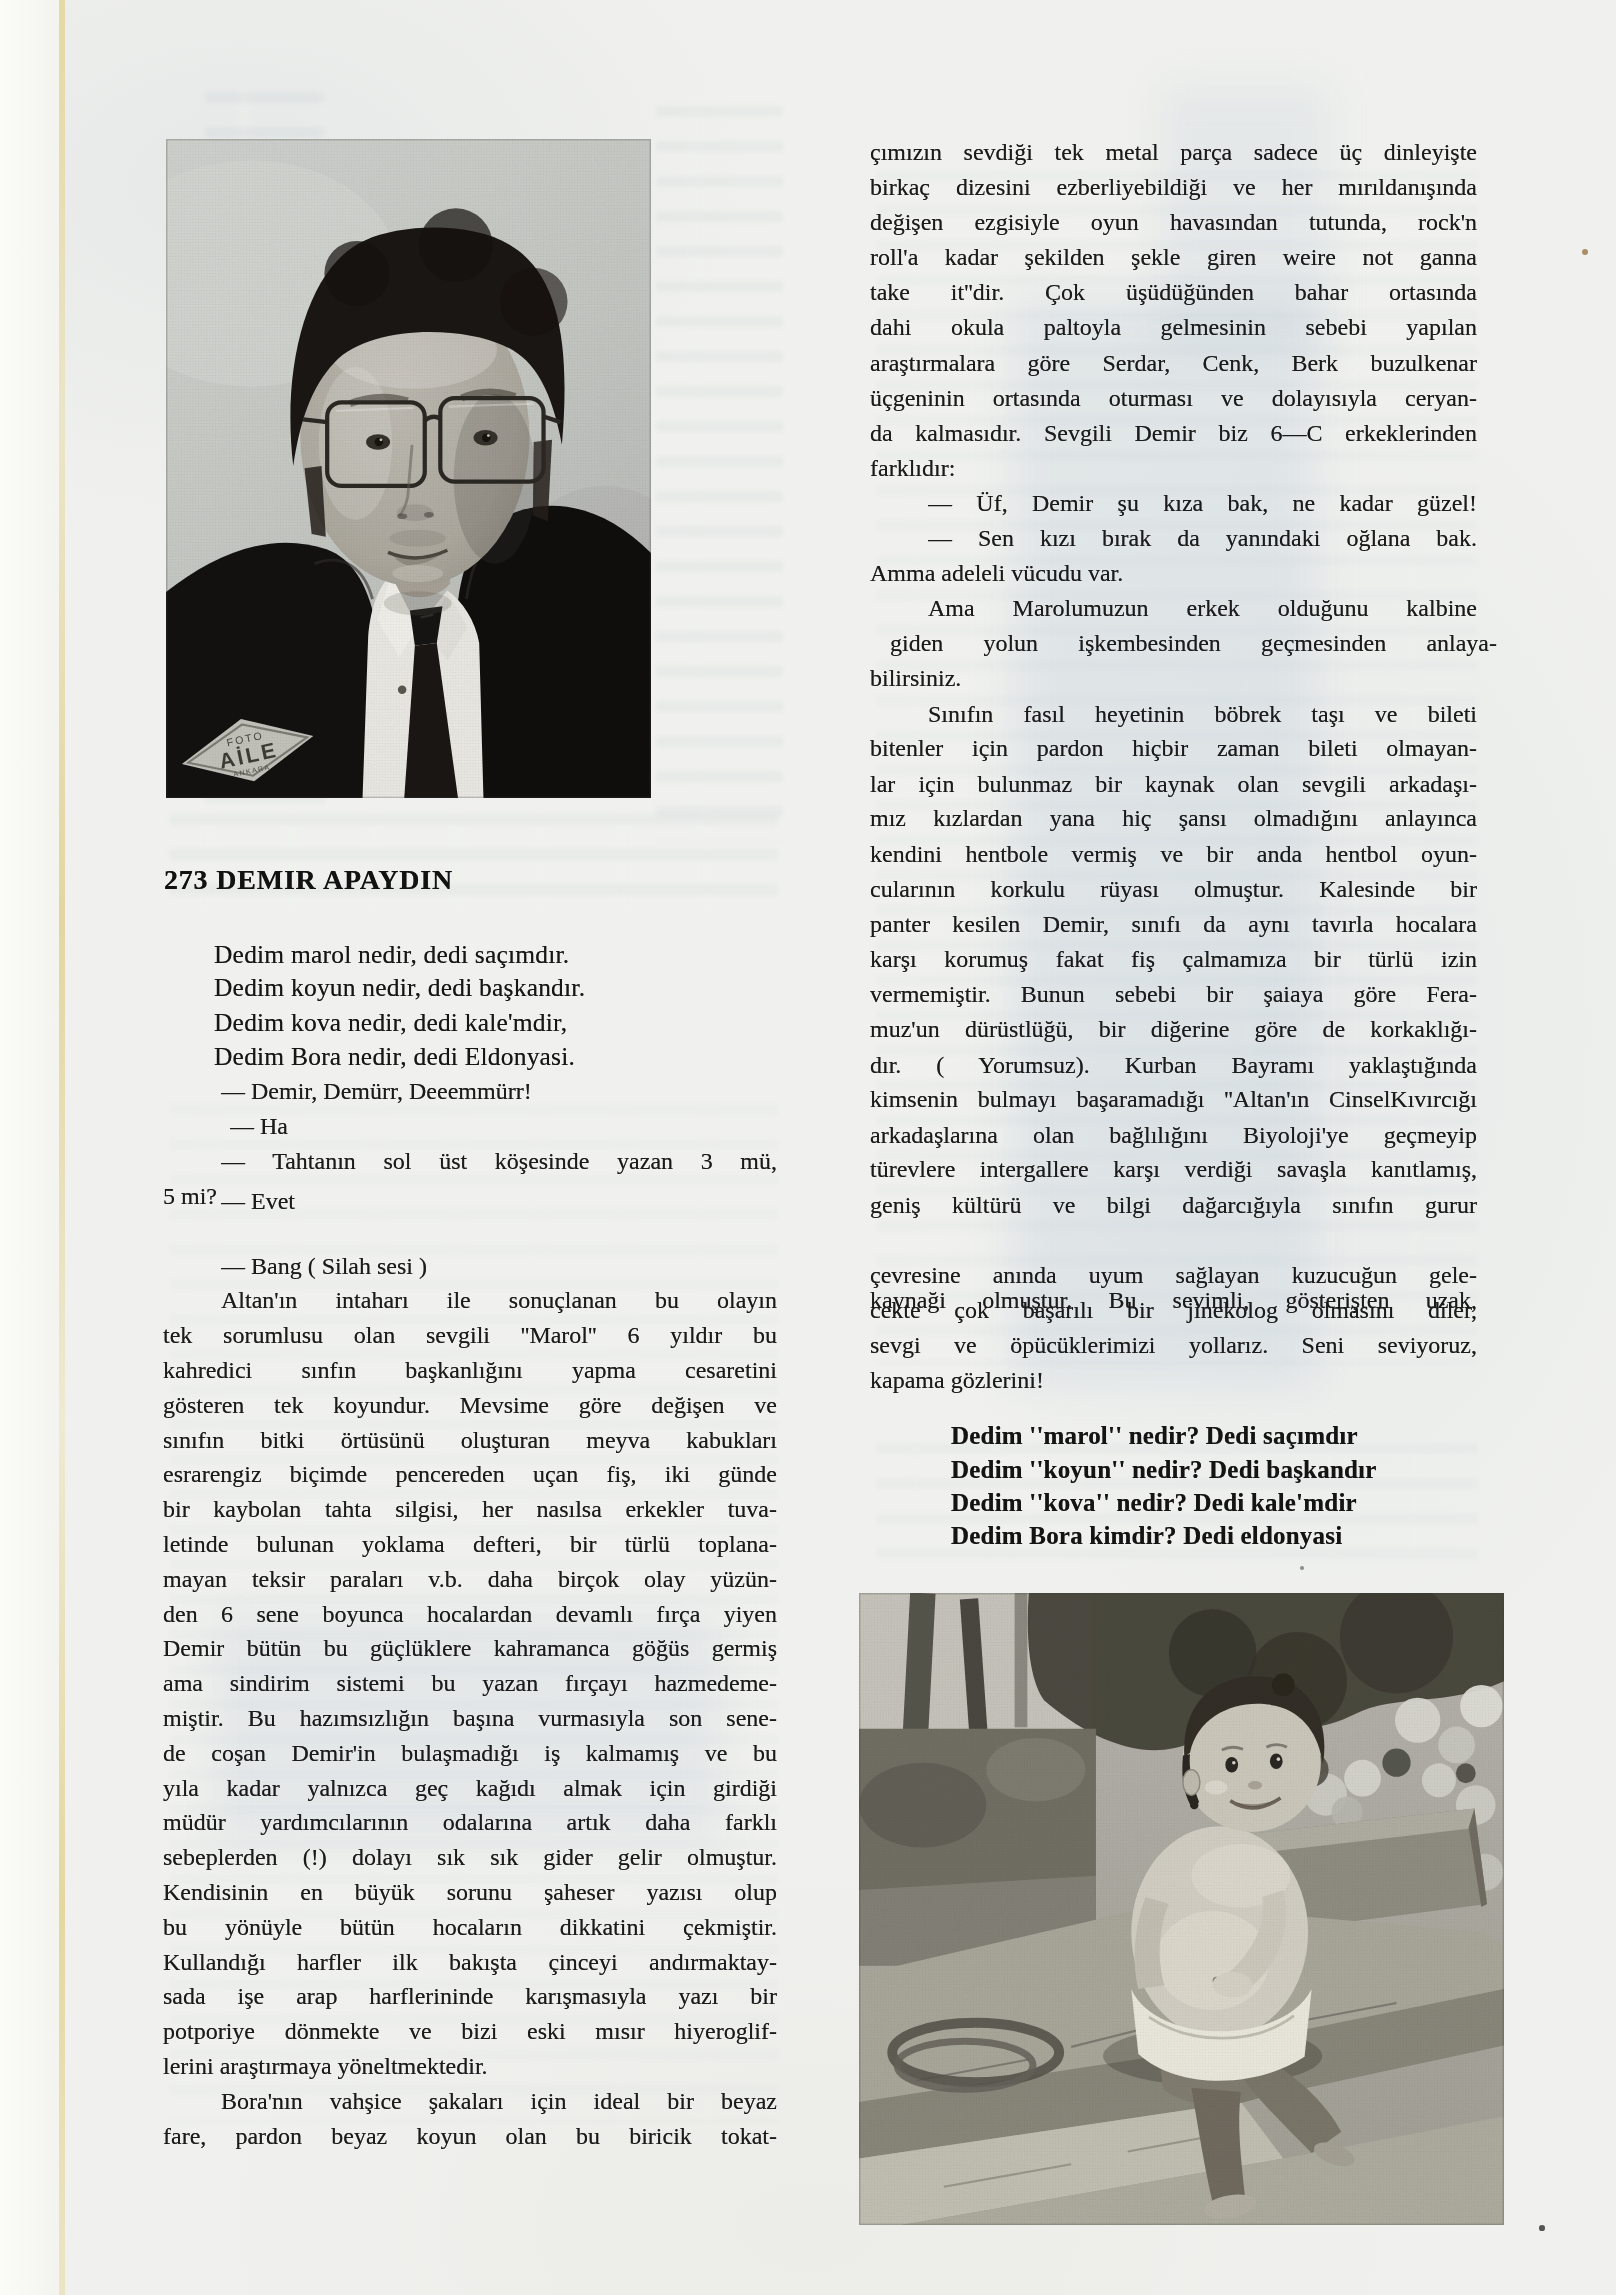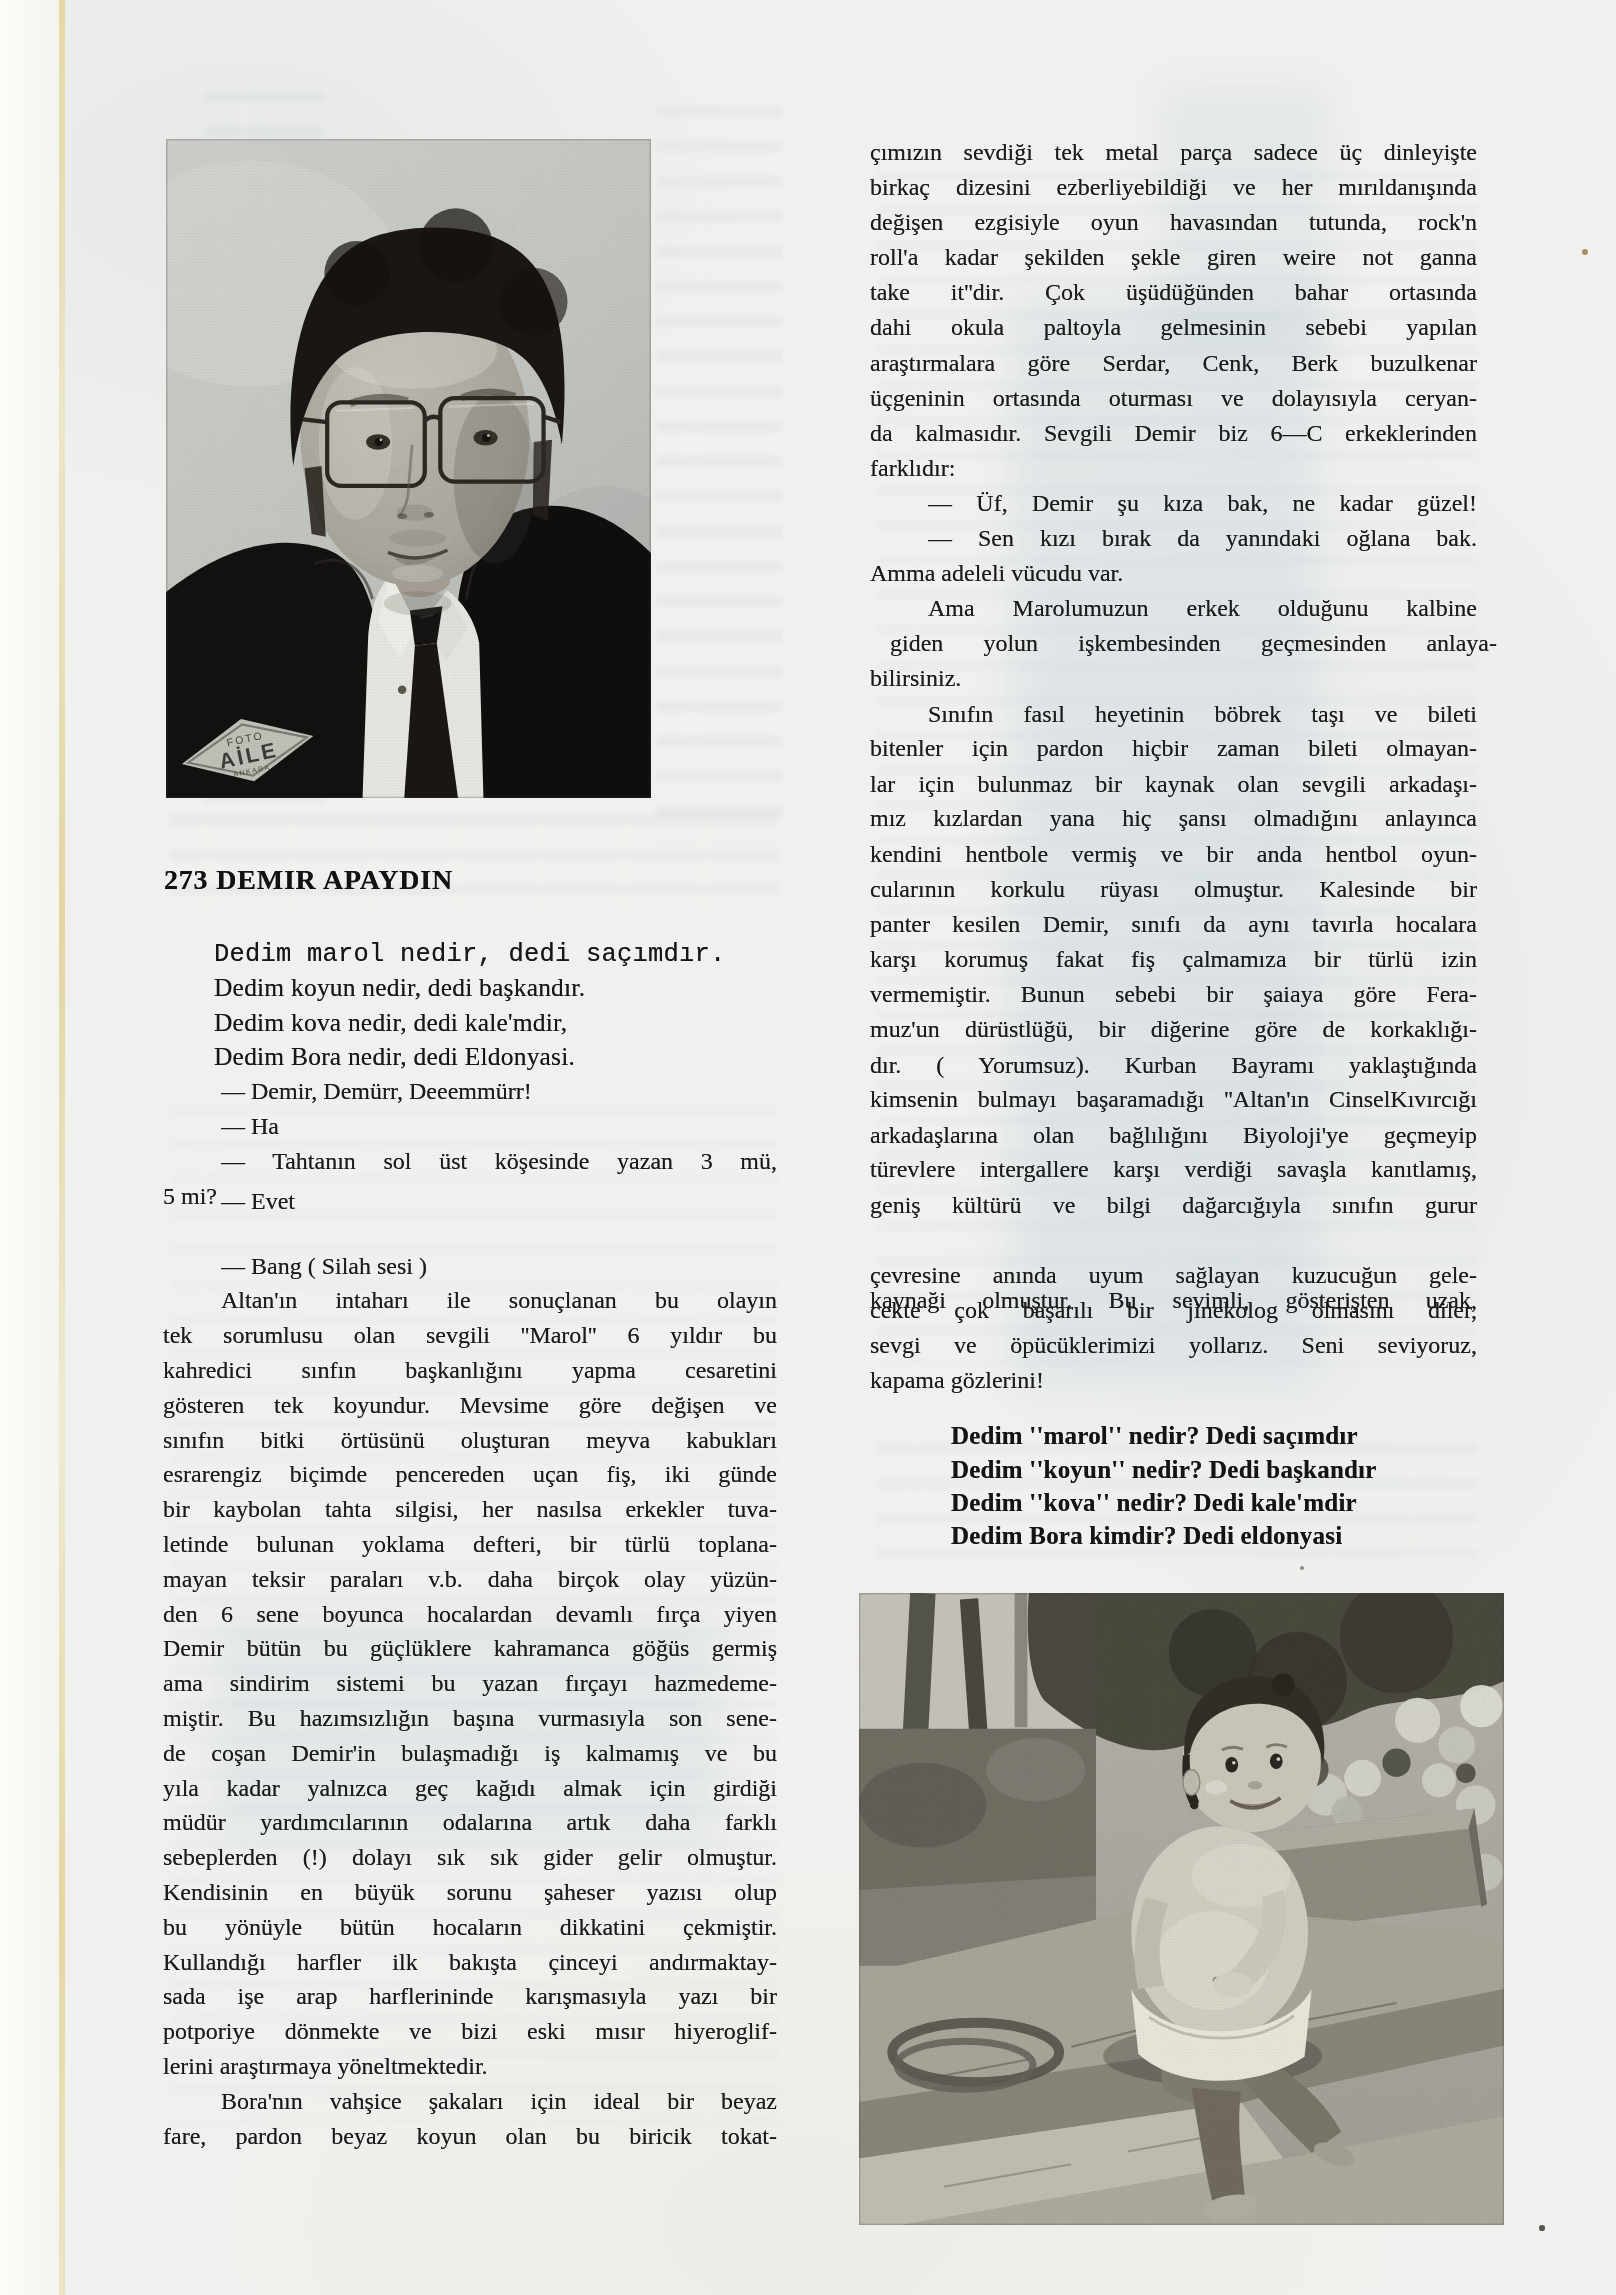--- a/index.html
+++ b/index.html
@@ -169,28 +169,28 @@
       </g>
       <rect width="686" height="931" fill="url(#ht1)" opacity="0.55"></rect>
       <rect width="686" height="931" filter="url(#grain1)" opacity="0.12" style="mix-blend-mode:multiply"></rect>
       <rect x="1" y="1" width="684" height="929" fill="none" stroke="rgba(60,60,55,0.25)" stroke-width="2"></rect>
     </svg>
   </figure>
 
   <h1 id="heading">273 DEMIR APAYDIN</h1>
 
   <div id="poem-lines">
-      <div class="poemline" style="top: 942px; font-family: Liberation Mono, monospace;">Dedim marol nedir, dedi saçımdır.</div>
+      <div class="poemline" style="top: 942px;">Dedim marol nedir, dedi saçımdır.</div>
       <div class="poemline" style="top: 975px;">Dedim koyun nedir, dedi başkandır.</div>
       <div class="poemline" style="top: 1010px;">Dedim kova nedir, dedi kale'mdir,</div>
       <div class="poemline" style="top: 1044px;">Dedim Bora nedir, dedi Eldonyasi.</div>
     </div>
   <div id="left-lines">
       <div class="line lcol nj ind" style="top: 1079px;">— Demir, Demürr, Deeemmürr!</div>
-      <div class="line lcol nj ind" style="top: 1114px;">— Ha</div>
+      <div class="line lcol nj ind" style="top: 1114px; margin-left: 9px;">— Ha</div>
       <div class="line lcol ind" style="top: 1149px;">— Tahtanın sol üst köşesinde yazan 3 mü,</div>
       <div class="line lcol nj" style="top: 1184px;">5 mi?</div>
       <div class="line lcol nj ind" style="top: 1189px;">— Evet</div>
       <div class="line lcol nj ind" style="top: 1254px;">— Bang ( Silah sesi )</div>
       <div class="line lcol ind" style="top: 1288px;">Altan'ın intaharı ile sonuçlanan bu olayın</div>
       <div class="line lcol" style="top: 1323px;">tek sorumlusu olan sevgili ''Marol'' 6 yıldır bu</div>
       <div class="line lcol" style="top: 1358px;">kahredici sınfın başkanlığını yapma cesaretini</div>
       <div class="line lcol" style="top: 1393px;">gösteren tek koyundur. Mevsime göre değişen ve</div>
       <div class="line lcol" style="top: 1428px;">sınıfın bitki örtüsünü oluşturan meyva kabukları</div>
       <div class="line lcol" style="top: 1462px;">esrarengiz biçimde pencereden uçan fiş, iki günde</div>

